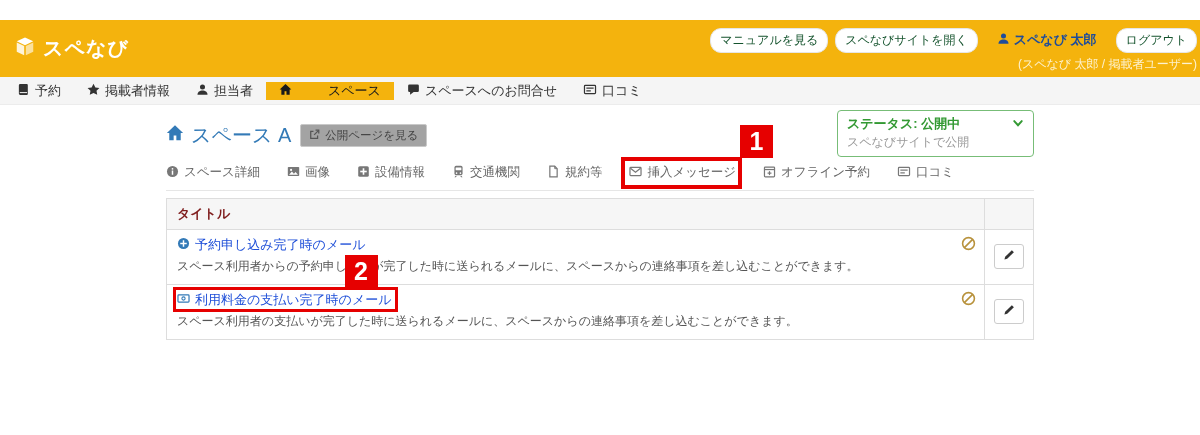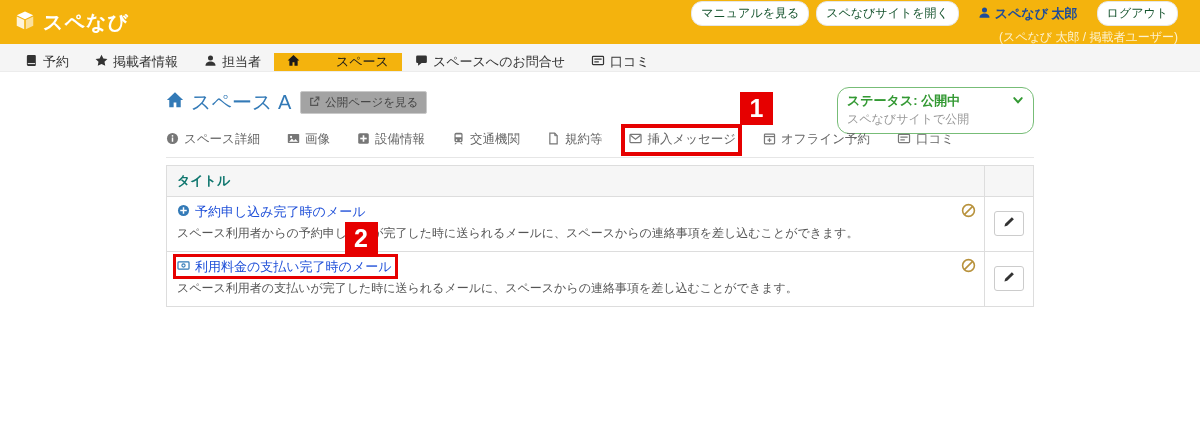--- a/index.html
+++ b/index.html
@@ -2,62 +2,62 @@
 <html><head>
 <meta charset="utf-8">
 <style>
   * { margin:0; padding:0; box-sizing:border-box; }
   html,body { width:1200px; height:435px; background:#fff;
     font-family:"Liberation Sans","DejaVu Sans",sans-serif; }
   body { position:relative; overflow:hidden; }
   .icon { display:inline-block; vertical-align:middle; flex:0 0 auto; }
 
   
-  .header { height:44px; background:#F4B30D; display:flex; align-items:center;
-    padding:0 22px 0 14px; }
+  .header { height:57px; background:#F4B30D; display:flex; align-items:center;
+    padding:0 3px 0 14px;margin-top:20px; }
   .logo { display:flex; align-items:center; gap:7px; color:#fff;
     font-size:20px; font-weight:bold; letter-spacing:1px; }
   .header-right { margin-left:auto; display:flex; flex-direction:column; align-items:flex-end; }
   .header-buttons { display:flex; align-items:center; gap:7px; margin-top:3px; }
   .hbtn { background:#fff; color:#14532d; font-size:12px; padding:3px 9px;
     border:1px solid #e6e6e6; border-radius:11px; cursor:pointer; white-space:nowrap; }
   .user-link { color:#1e4c9a; font-weight:bold; font-size:13px; display:flex;
     align-items:center; gap:4px; margin:0 12px; cursor:pointer; white-space:nowrap; }
   .role-line { color:#fdf2cf; font-size:12px; margin-top:3px; }
 
   
-  .nav { height:28px; background:#f5f5f5; display:flex; align-items:flex-end;
-    padding-left:12px; border-bottom:1px solid #ececec; }
+  .nav { height:28px; background:#f5f5f5; display:flex; align-items:center;
+    padding-left:4px; border-bottom:1px solid #ececec; }
   .nav-item { display:flex; align-items:center; gap:5px; padding:0 13px;
     font-size:13px; color:#333; cursor:pointer; white-space:nowrap; }
   .nav-item.active { background:#F4B30D; color:#1a1a1a;gap:36px; }
 
   
   .content { width:868px; margin:0 auto; position:relative; padding-top:17px; }
   .title-row { display:flex; align-items:center; gap:9px; }
   .page-title { display:flex; align-items:center; gap:7px; color:#337ab7; font-size:20px; }
   .view-btn { display:flex; align-items:center; gap:5px; font-size:11.5px; color:#444;
     background:#a3a3a3; border:1px solid #c9c9c9; border-radius:2px; padding:3px 8px; cursor:pointer; }
 
-  .status-box { position:absolute; right:0; top:15px; width:197px; background:#fff;
-    border:1px solid #77bd77; border-radius:12px; padding:4px 9px 5px; cursor:pointer; }
+  .status-box { position:absolute; right:0; top:5px; width:197px; background:#fff;
+    border:1px solid #77bd77; border-radius:4px; padding:4px 9px 5px; cursor:pointer; }
   .status-line1 { display:flex; align-items:center; justify-content:space-between;
     color:#339933; font-weight:bold; font-size:13px; }
   .status-line2 { color:#999; font-size:12px; margin-top:1px; }
 
   .tabs { display:flex; align-items:center; margin-top:15px; padding-bottom:9px;
     border-bottom:1px solid #e6e6e6; gap:27px; }
   .tab { display:flex; align-items:center; gap:5px; font-size:12.5px; color:#666;
     cursor:pointer; white-space:nowrap; position:relative; }
   .tab .icon { color:#777; }
 
   
   table.msg-table { width:100%; border-collapse:collapse; margin-top:7px; }
   .msg-table th, .msg-table td { border:1px solid #ddd; }
-  .msg-table th { background:#f6f6f6; text-align:left; font-size:13px; color:#0f766e;
+  .msg-table th { background:#f6f6f6; text-align:left; font-size:13px; color:#7f1d1d;
     padding:6px 10px; font-weight:bold; }
   .main-cell { padding:6px 10px 9px; position:relative; vertical-align:top; background:#fff; }
   .row-link { display:inline-flex; align-items:center; gap:5px; color:#1d4ed8;
     font-size:13px; text-decoration:none; cursor:pointer; }
   .link-wrap { position:relative; display:inline-block; }
   .row-desc { color:#555; font-size:12px; margin-top:4px; line-height:1.4; }
   .ban-icon { position:absolute; top:6px; right:8px; color:#B8923C; }
   .action-cell { width:49px; text-align:center; vertical-align:middle; background:#fff; }
   .edit-btn { display:inline-flex; align-items:center; justify-content:center;
     width:30px; height:25px; background:#fff; border:1px solid #ccc; border-radius:3px;

